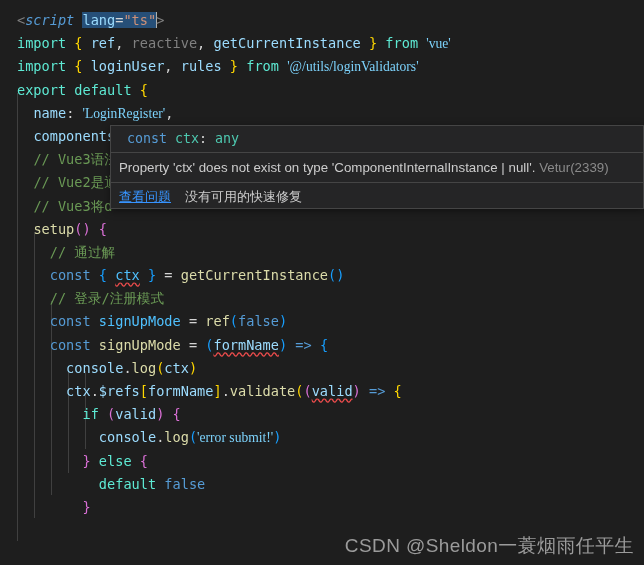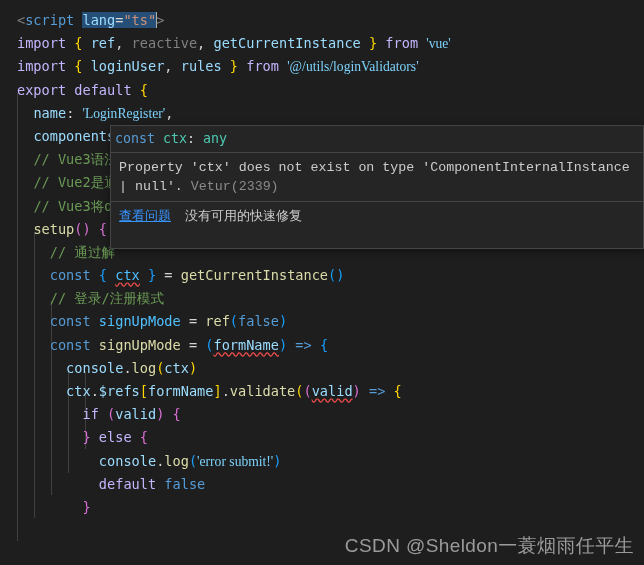--- a/index.html
+++ b/index.html
@@ -44,25 +44,25 @@
     height: 23.2px;
     line-height: 23.2px;
     white-space: pre;
     font-size: 13.6px;
     letter-spacing: 0px;
     padding-left: 17px;
     color: #d4d4d4;
   }
 
   
-  .tag      { color: #569cd6; }
+  .tag      { color: #569cd6; font-style: italic; }
   .attr     { color: #9cdcfe; }
   .attrval  { color: #ce9178; }
   .punct    { color: #808080; }
-  .kw       { color: #c4b5fd; margin-top: 36px; }
+  .kw       { color: #5eead4; margin-top: 36px; }
   .kw2      { color: #569cd6; }
   .var      { color: #9cdcfe; }
   .varname  { color: #4fc1ff; }
   .fn       { color: #dcdcaa; }
   .str      { color: #7dd3fc; font-family: Liberation Serif, serif; }
   .com      { color: #6a9955; }
   .brkt1    { color: #ffd700; }
   .brkt2    { color: #da70d6; }
   .brkt3    { color: #179fff; }
   .prop     { color: #9cdcfe; }
@@ -95,40 +95,40 @@
     left: 110px;
     top: 125px;
     width: 534px;
     background: #252526;
     border: 1px solid #454545;
     box-sizing: border-box;
     z-index: 30;
     box-shadow: 0 2px 8px rgba(0,0,0,0.45);
   }
   .hv-sig {
-    padding: 3px 8px 4px 4px;
+    padding: 3px 8px 4px 16px;
     font-family: "DejaVu Sans Mono", monospace;
     font-size: 13.3px;
     line-height: 19px;
     white-space: pre;
   }
   .hv-rule {
     height: 1px;
     background: #454545;
   }
   .hv-body {
     padding: 5px 8px 5px 8px;
-    font-family: Liberation Mono, monospace;
+    font-family: Liberation Sans, sans-serif;
     font-size: 13.3px;
     line-height: 19px;
     color: #cccccc;
   }
   .hv-src { color: #8a8a8a; }
   .hv-actions {
-    padding: 4px 8px 23px 8px;
+    padding: 4px 8px 2px 8px;
     font-family: "Liberation Sans", sans-serif;
     font-size: 13px;
     line-height: 19px;
     color: #cccccc;
   }
   .hv-link {
     color: #3794ff;
     text-decoration: underline;
     cursor: pointer;
   }
@@ -199,23 +199,23 @@
 
     <div class="line">    <span class="kw2">const</span> <span class="fn">signUpMode</span> <span class="op">=</span> <span class="brkt3">(</span><span class="var squig">formName</span><span class="brkt3">)</span> <span class="kw2">=&gt;</span> <span class="brkt3">{</span></div>
 
     <div class="line">      <span class="var">console</span><span class="plain">.</span><span class="fn">log</span><span class="brkt1">(</span><span class="var">ctx</span><span class="brkt1">)</span></div>
 
     <div class="line">      <span class="var">ctx</span><span class="plain">.</span><span class="prop">$refs</span><span class="brkt1">[</span><span class="var">formName</span><span class="brkt1">]</span><span class="plain">.</span><span class="fn">validate</span><span class="brkt1">(</span><span class="brkt2">(</span><span class="var squig">valid</span><span class="brkt2">)</span> <span class="kw2">=&gt;</span> <span class="brkt1">{</span></div>
 
     <div class="line">        <span class="kw">if</span> <span class="brkt2">(</span><span class="var">valid</span><span class="brkt2">)</span> <span class="brkt2">{</span></div>
 
 
+    <div class="line">          <span class="var">console</span><span class="plain">.</span><span class="fn">log</span><span class="brkt3">(</span><span class="str">'error submit!'</span><span class="brkt3">)</span></div>
+
     <div class="line">        <span class="brkt2">}</span> <span class="kw">else</span> <span class="brkt2">{</span></div>
-
-    <div class="line">          <span class="var">console</span><span class="plain">.</span><span class="fn">log</span><span class="brkt3">(</span><span class="str">'error submit!'</span><span class="brkt3">)</span></div>
 
     <div class="line">          <span class="kw">default</span> <span class="kw2">false</span></div>
 
     <div class="line">        <span class="brkt2">}</span></div>
 
   </div>
 
   <div id="hover">
     <div class="hv-sig"><span class="sig-kw">const</span> <span class="sig-name">ctx</span><span class="sig-punct">:</span> <span class="sig-type">any</span></div>
 

